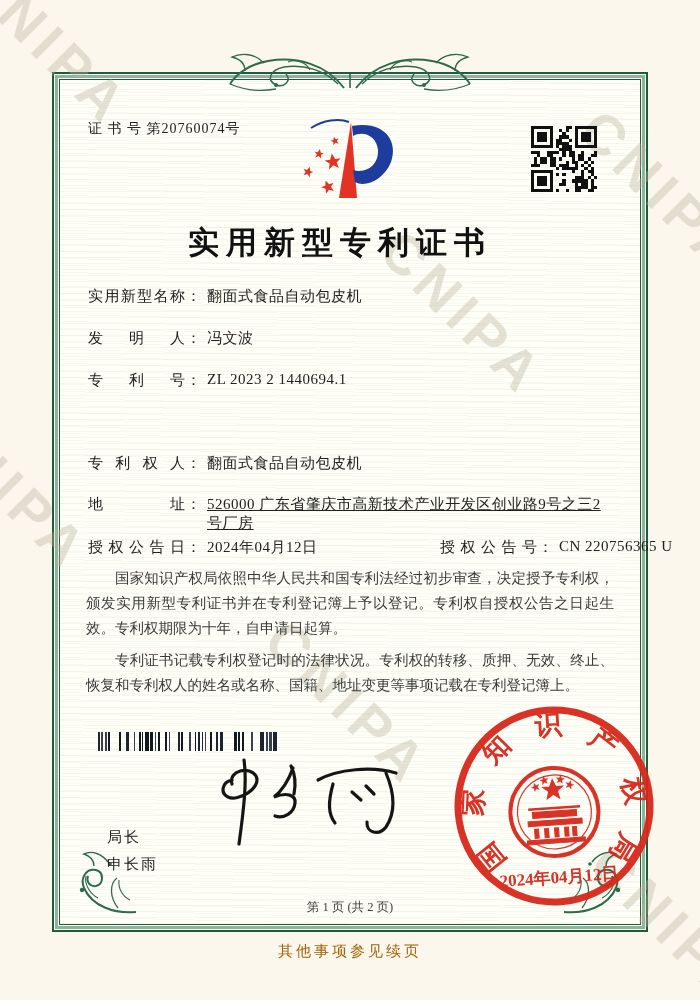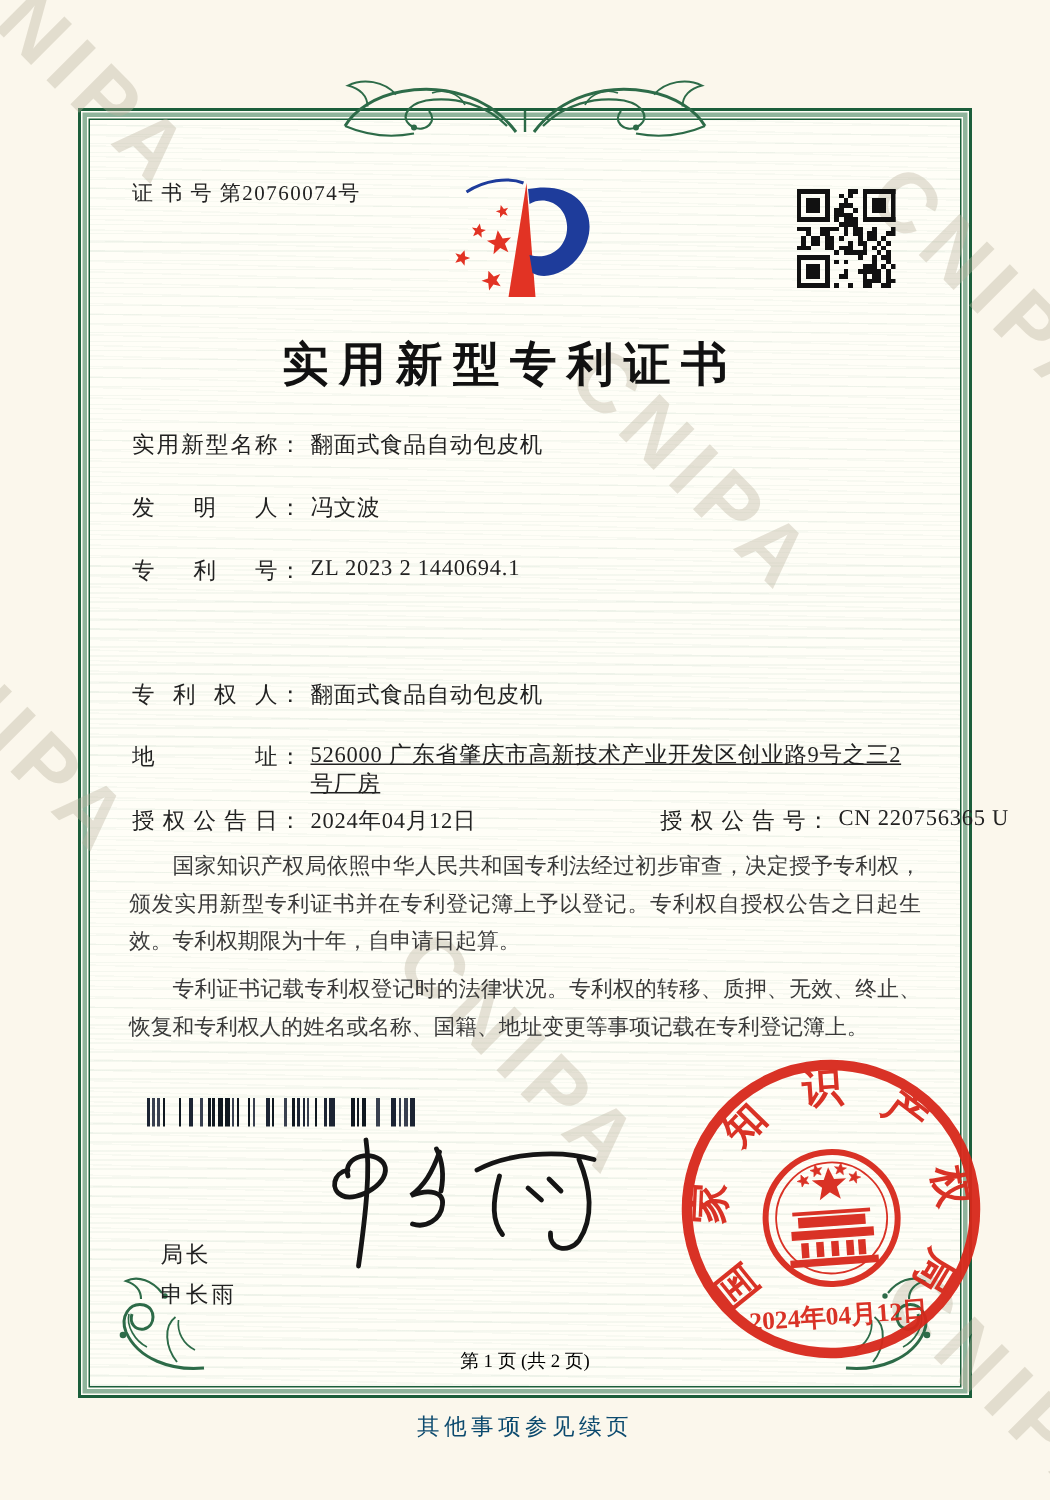--- a/index.html
+++ b/index.html
@@ -40,22 +40,22 @@
   .fvalue{display:inline-block;vertical-align:top;letter-spacing:0.5px;}
   .fvalue.wrap{white-space:normal;width:396px;line-height:19px;text-decoration:underline;}
   .grant2{position:absolute;left:352px;top:0;}
   .paras{position:absolute;left:86px;top:566px;width:528px;font-size:14.5px;
     line-height:25px;color:#3a3a3a;text-align:justify;}
   .paras p{margin:0 0 7px 0;text-indent:2em;}
   .barcode{position:absolute;left:95px;top:732px;}
   .sigblock{position:absolute;left:88px;top:824px;font-size:15px;line-height:27px;letter-spacing:2px;margin-left:19px;}
   .sig-hand{position:absolute;left:198px;top:756px;}
   .seal{position:absolute;left:448px;top:700px;z-index:4;opacity:0.95;transform:rotate(-4deg);}
-  .pageinfo{position:absolute;left:0;top:899px;width:700px;text-align:center;font-size:12.5px;color:#000000;}
-  .note{position:absolute;left:0;top:942px;width:700px;text-align:center;font-size:15px;letter-spacing:3px;color:#0c4a6e;}
+  .pageinfo{position:absolute;left:0;top:899px;width:700px;text-align:center;font-size:12.5px;color:#404040;}
+  .note{position:absolute;left:0;top:942px;width:700px;text-align:center;font-size:15px;letter-spacing:3px;color:#a16207;}
 </style>
 </head>
 <body>
 
 <svg width="0" height="0" style="position:absolute">
   <defs>
     <path id="star" d="M0,-10 L2.94,-3.09 L9.51,-3.09 L4.16,1.18 L5.88,8.09 L0,4 L-5.88,8.09 L-4.16,1.18 L-9.51,-3.09 L-2.94,-3.09 Z"></path>
     <g id="corner-fl" fill="none" stroke="#2d6b48" stroke-width="2">
       <path d="M8,74 C30,76 52,68 60,50 C64,40 58,30 48,32 C40,34 40,46 48,48 C54,49 58,44 56,38"></path>
       <path d="M26,70 C34,60 35,46 27,40" stroke-width="1.3"></path>

